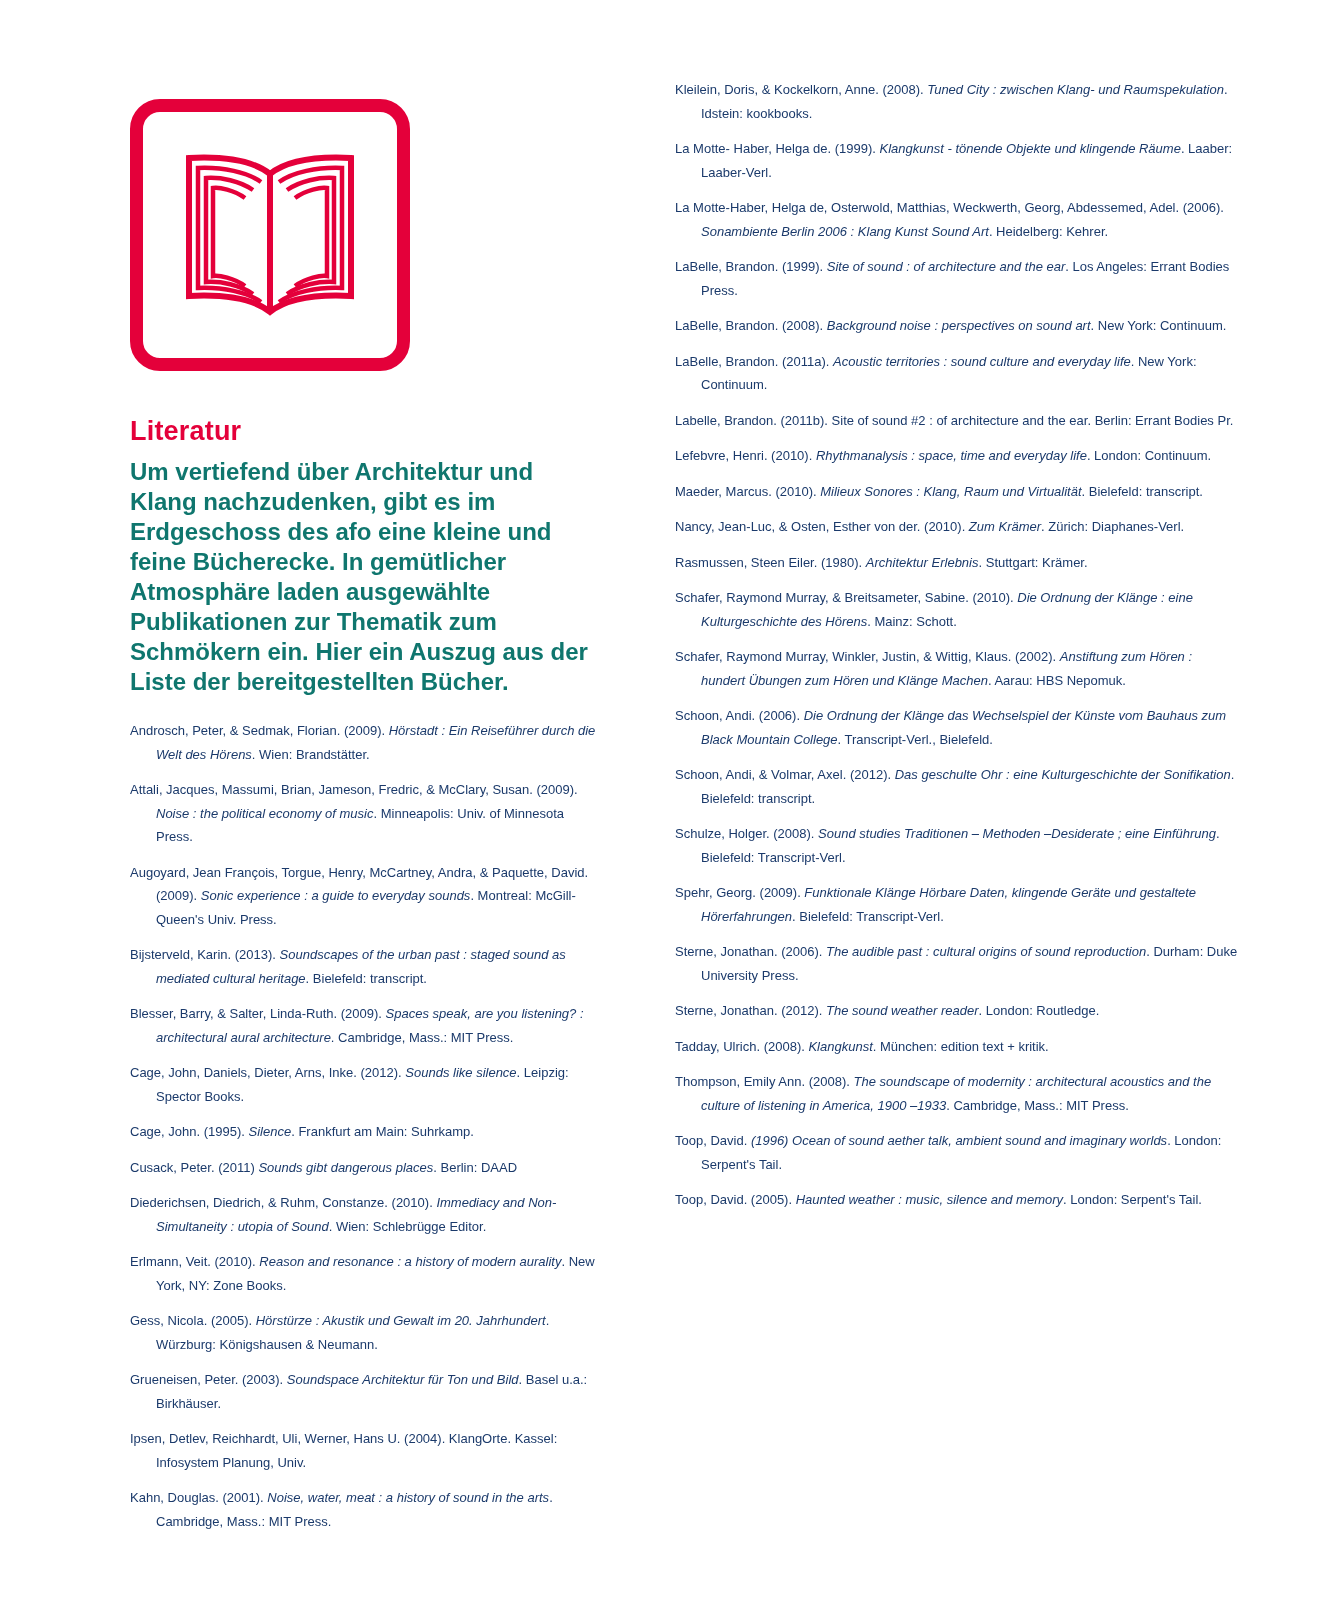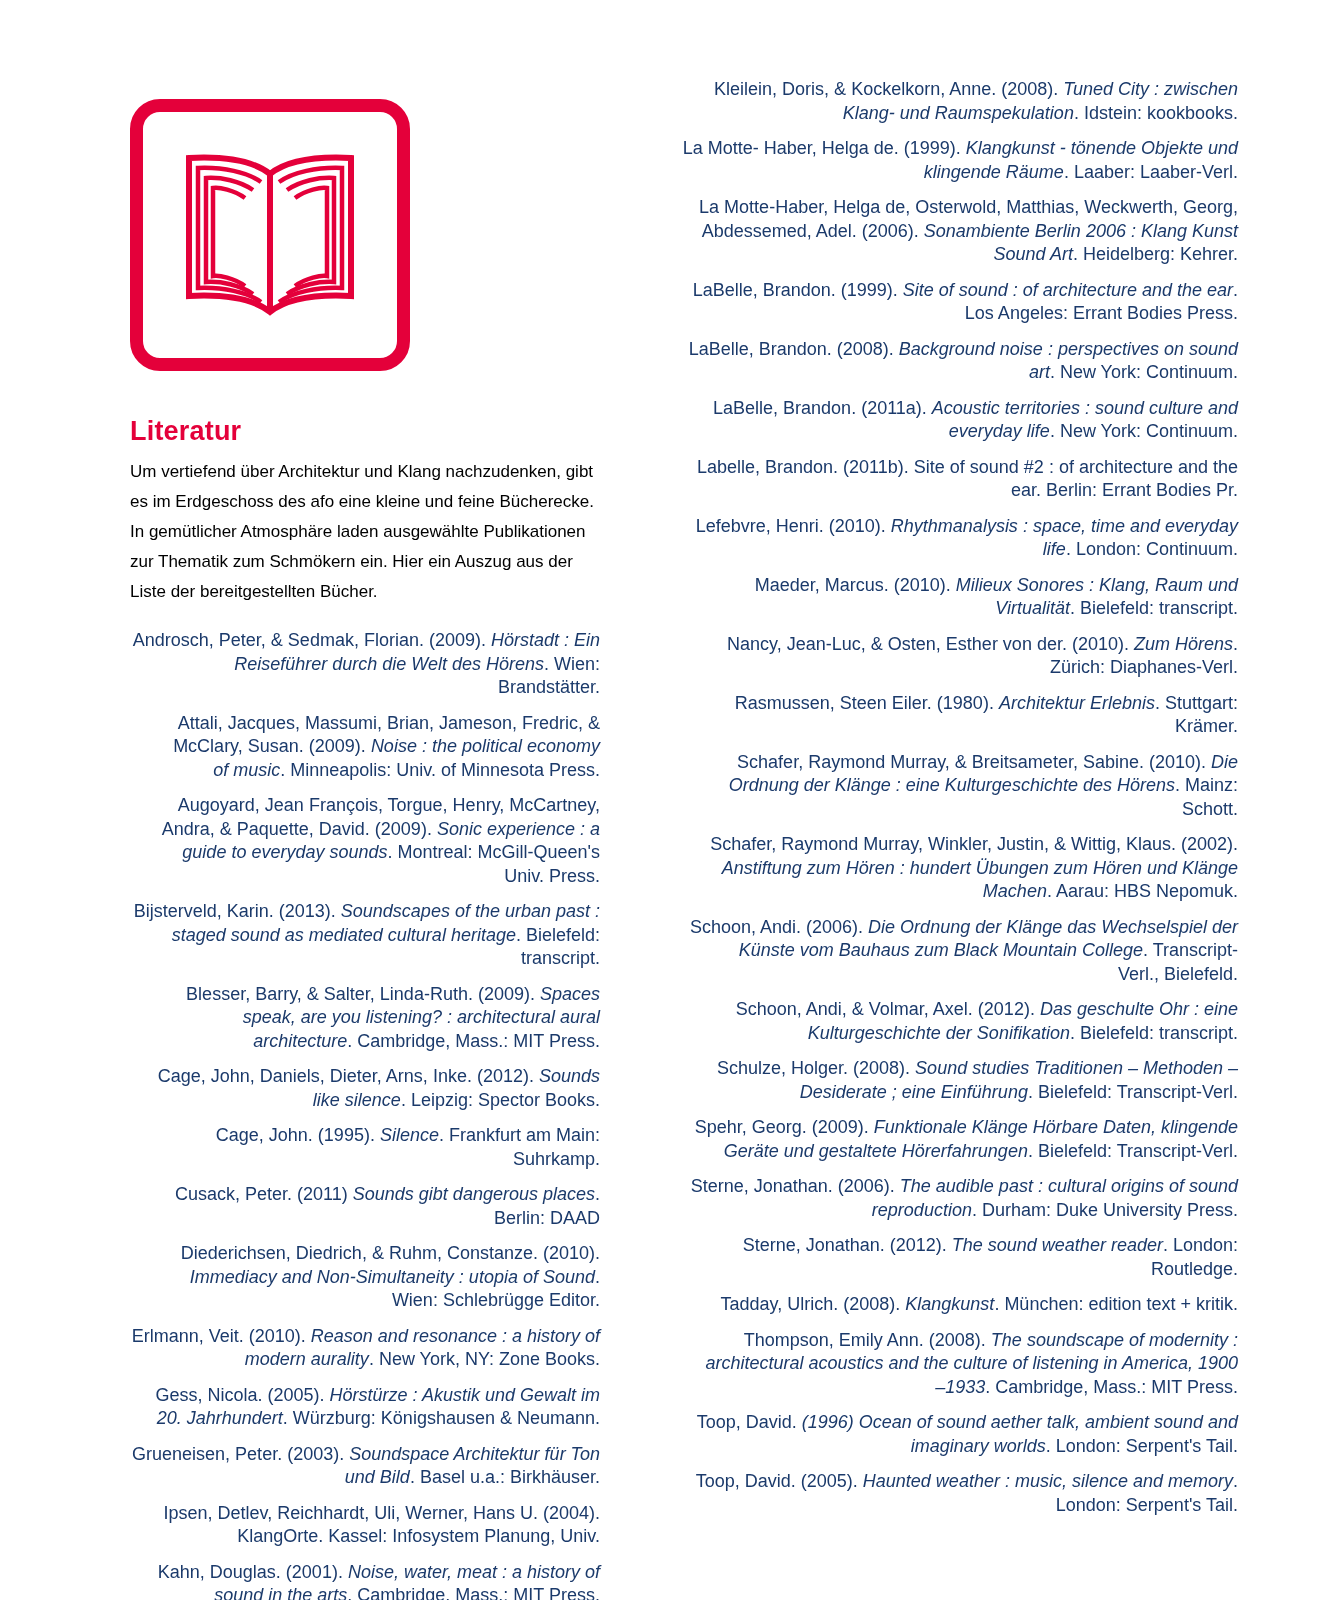--- a/index.html
+++ b/index.html
@@ -56,41 +56,41 @@
 
   h1.section-title {
     color: #e4003a;
     font-size: 27px;
     font-weight: bold;
     margin: 0 0 10px 0;
     letter-spacing: 0.2px;
   }
 
   p.intro {
-    font-size: 17px;
+    font-size: 24px;
     line-height: 30px;
     margin: 0 0 22px 0;
-    color: #000000;
+    color: #0f766e;
     max-width: 540px;
+    font-weight: bold;
   }
 
   ul.refs {
     list-style: none;
     margin: 0;
     padding: 0;
   }
   ul.refs li {
-    font-size: 18px;
+    font-size: 13px;
     line-height: 23.5px;
     margin-bottom: 12px;
     padding-left: 26px;
     text-indent: -26px;
     color: #1b3a6b;
     max-width: 560px;
-    text-align: right;
   }
   .col-right ul.refs li {
     max-width: 570px;
   }
   ul.refs li i {
     font-style: italic;
   }
 </style>
 </head>
 <body>
@@ -141,21 +141,21 @@
       <ul class="refs" id="list-right">
           <li>Kleilein, Doris, &amp; Kockelkorn, Anne. (2008). <i>Tuned City : zwischen Klang- und Raumspekulation</i>. Idstein: kookbooks.</li>
           <li>La Motte- Haber, Helga de. (1999). <i>Klangkunst - tönende Objekte und klingende Räume</i>. Laaber: Laaber-Verl.</li>
           <li>La Motte-Haber, Helga de, Osterwold, Matthias, Weckwerth, Georg, Abdessemed, Adel. (2006). <i>Sonambiente Berlin 2006 : Klang Kunst Sound Art</i>. Heidelberg: Kehrer.</li>
           <li>LaBelle, Brandon. (1999). <i>Site of sound : of architecture and the ear</i>. Los Angeles: Errant Bodies Press.</li>
           <li>LaBelle, Brandon. (2008). <i>Background noise : perspectives on sound art</i>. New York: Continuum.</li>
           <li>LaBelle, Brandon. (2011a). <i>Acoustic territories : sound culture and everyday life</i>. New York: Continuum.</li>
           <li>Labelle, Brandon. (2011b). Site of sound #2 : of architecture and the ear. Berlin: Errant Bodies Pr.</li>
           <li>Lefebvre, Henri. (2010). <i>Rhythmanalysis : space, time and everyday life</i>. London: Continuum.</li>
           <li>Maeder, Marcus. (2010). <i>Milieux Sonores : Klang, Raum und Virtualität</i>. Bielefeld: transcript.</li>
-          <li>Nancy, Jean-Luc, &amp; Osten, Esther von der. (2010). <i>Zum Hörens</i>. Zürich: Diaphanes-Verl.</li>
+          <li>Nancy, Jean-Luc, &amp; Osten, Esther von der. (2010). <i>Zum Krämer</i>. Zürich: Diaphanes-Verl.</li>
           <li>Rasmussen, Steen Eiler. (1980). <i>Architektur Erlebnis</i>. Stuttgart: Krämer.</li>
           <li>Schafer, Raymond Murray, &amp; Breitsameter, Sabine. (2010). <i>Die Ordnung der Klänge : eine Kulturgeschichte des Hörens</i>. Mainz: Schott.</li>
           <li>Schafer, Raymond Murray, Winkler, Justin, &amp; Wittig, Klaus. (2002). <i>Anstiftung zum Hören : hundert Übungen zum Hören und Klänge Machen</i>. Aarau: HBS Nepomuk.</li>
           <li>Schoon, Andi. (2006). <i>Die Ordnung der Klänge das Wechselspiel der Künste vom Bauhaus zum Black Mountain College</i>. Transcript-Verl., Bielefeld.</li>
           <li>Schoon, Andi, &amp; Volmar, Axel. (2012). <i>Das geschulte Ohr : eine Kulturgeschichte der Sonifikation</i>. Bielefeld: transcript.</li>
           <li>Schulze, Holger. (2008). <i>Sound studies Traditionen – Methoden –Desiderate ; eine Einführung</i>. Bielefeld: Transcript-Verl.</li>
           <li>Spehr, Georg. (2009). <i>Funktionale Klänge Hörbare Daten, klingende Geräte und gestaltete Hörerfahrungen</i>. Bielefeld: Transcript-Verl.</li>
           <li>Sterne, Jonathan. (2006). <i>The audible past : cultural origins of sound reproduction</i>. Durham: Duke University Press.</li>
           <li>Sterne, Jonathan. (2012). <i>The sound weather reader</i>. London: Routledge.</li>
           <li>Tadday, Ulrich. (2008). <i>Klangkunst</i>. München: edition text + kritik.</li>

